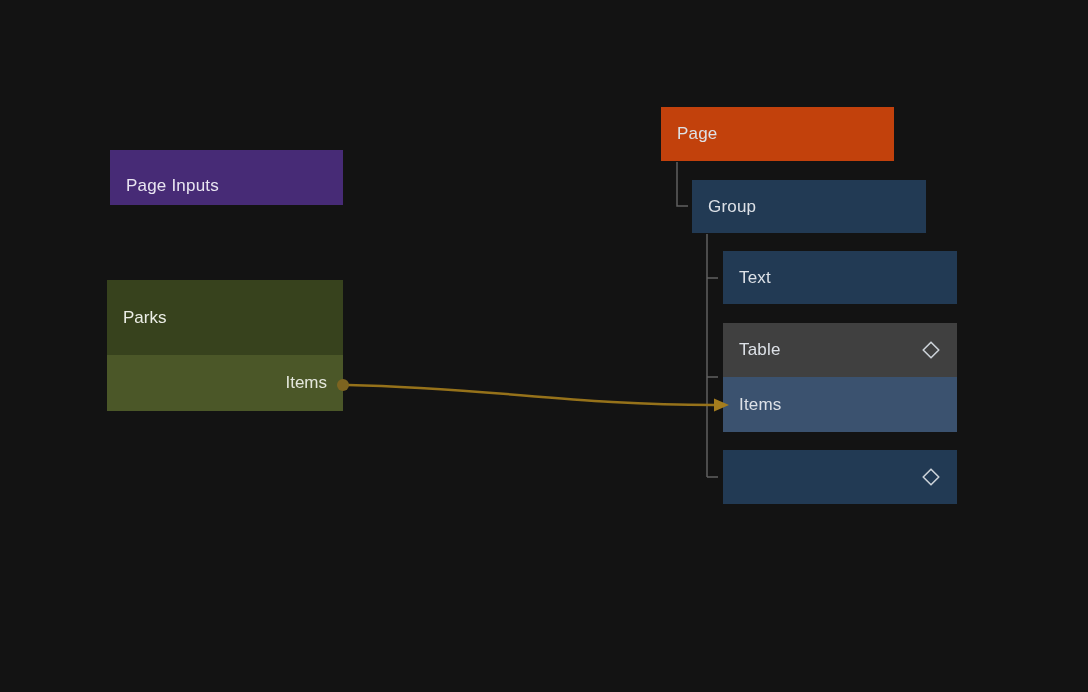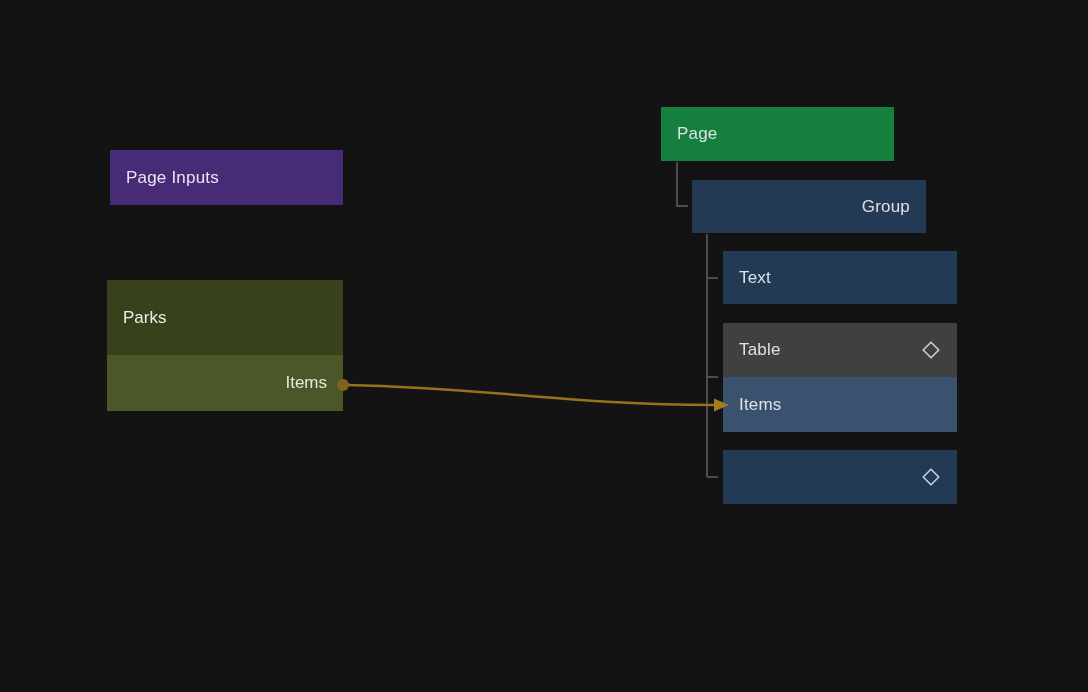--- a/index.html
+++ b/index.html
@@ -26,21 +26,21 @@
     position: absolute;
     box-sizing: border-box;
     color: #dde1e7;
     font-size: 17px;
     z-index: 2;
   }
   .node .label-row {
     display: flex;
     align-items: center;
     height: 100%;
-    padding: 0 16px;
+    padding: 8px 16px;
   }
   .node .label {
     flex: 1 1 auto;
     letter-spacing: 0.2px;
   }
   
   #node-page-inputs { left: 110px; top: 150px; width: 233px; height: 55px; }
   #node-page-inputs .label { color: #e9e5f1; }
 
   
@@ -101,27 +101,27 @@
 
   <div class="node" id="node-parks">
     <div id="parks-header" style="background-color: rgb(55, 66, 29);">
       <span id="parks-title">Parks</span>
     </div>
     <div id="parks-body" style="background-color: rgb(75, 87, 40);">
       <span class="port-label">Items</span>
     </div>
   </div>
 
-  <div class="node" id="node-page" style="background-color: #15803d;">
+  <div class="node" id="node-page" style="background-color: #c2410c;">
     <div class="tree-row">
       <span class="label">Page</span>
     </div>
   </div>
 
-  <div class="node" id="node-group" style="background-color: rgb(34, 58, 84); text-align: right;">
+  <div class="node" id="node-group" style="background-color: rgb(34, 58, 84);">
     <div class="tree-row">
       <span class="label">Group</span>
     </div>
   </div>
 
   <div class="node" id="node-text" style="background-color: rgb(34, 58, 84);">
     <div class="tree-row">
       <span class="label">Text</span>
     </div>
   </div>

